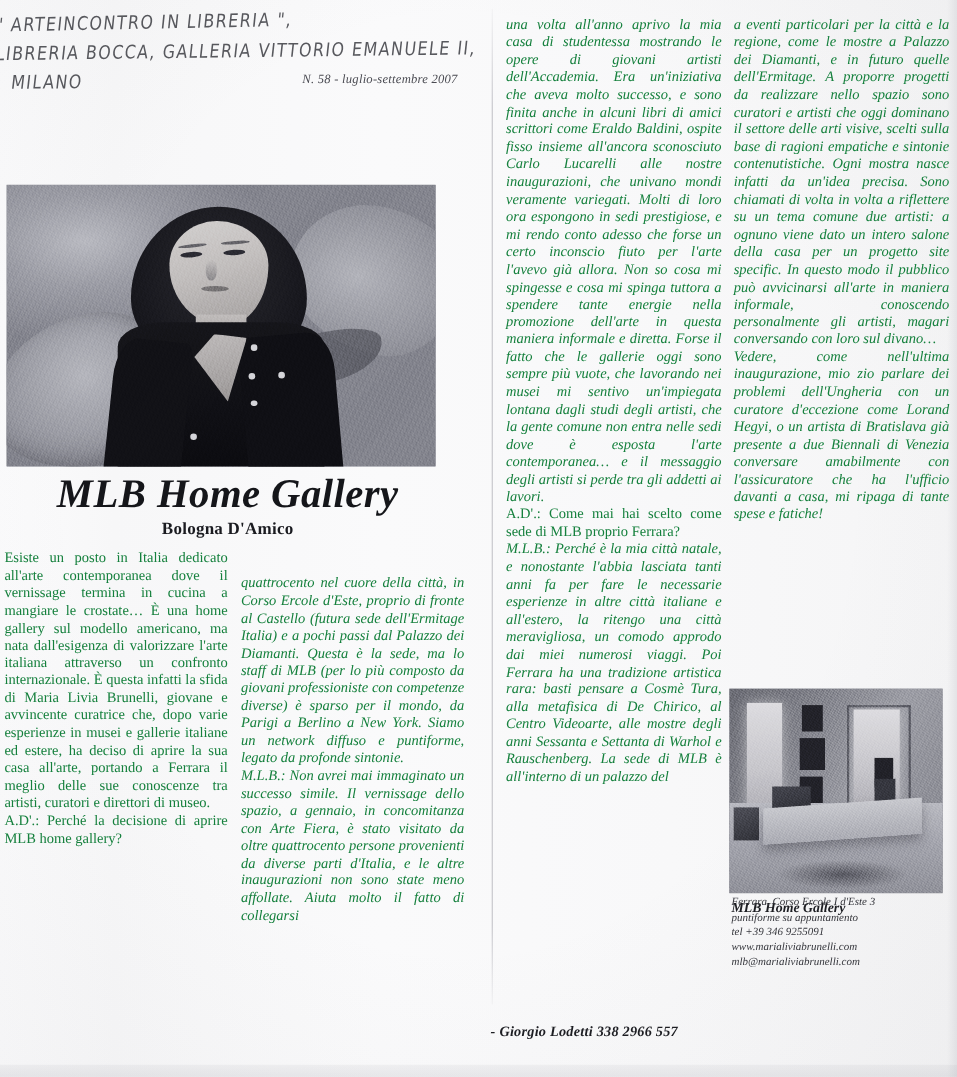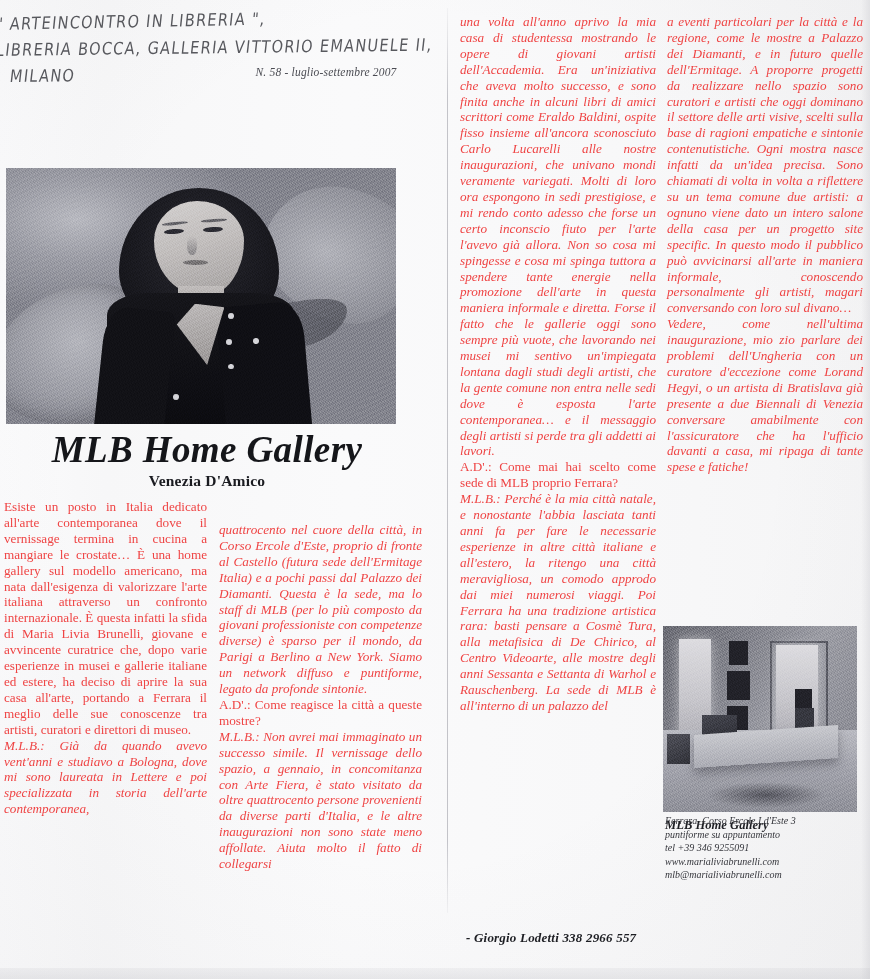--- a/index.html
+++ b/index.html
@@ -48,21 +48,21 @@
     opacity:.82;
   }
   #hand1{left:-4px;top:16px;transform:rotate(-1.1deg) skewX(-7deg) scaleY(1.18);}
   #hand2{left:-4px;top:42px;transform:rotate(-0.7deg) skewX(-7deg) scaleY(1.18);}
   #hand3{left:10px;top:68px;transform:rotate(-0.5deg) skewX(-7deg) scaleY(1.18);}
 
   
   #issue{
     position:absolute;left:236px;top:66px;width:180px;
     font-style:italic;font-size:11.5px;color:#4a4b52;
-    text-align:center;letter-spacing:.2px;
+    text-align:right;letter-spacing:.2px;
   }
 
   
   #photo-portrait{
     position:absolute;left:6px;top:168px;width:390px;height:256px;
     overflow:hidden;
     background:#8d8e96;
   }
   .grain{position:absolute;inset:0;}
   .grain:after{
@@ -162,21 +162,21 @@
   }
   #byline{
     position:absolute;left:0;top:472px;width:414px;text-align:center;
     font-weight:bold;font-size:15.5px;color:#1a1b20;letter-spacing:.2px;
   }
 
   
   .col{
     position:absolute;
     font-size:13.2px;line-height:15.9px;
-    color:#ef4444;
+    color:#15803d;
     text-align:justify;
     text-justify:inter-word;
     hyphens:manual;
   }
   #col1{left:4px;top:499px;width:203px;}
   #col2{left:219px;top:522px;width:203px;}
   #col3{left:460px;top:14px;width:196px;}
   #col4{left:667px;top:14px;width:196px;}
 
   .col p{margin:0;}
@@ -245,21 +245,21 @@
     font-style:italic;font-weight:bold;font-size:12.6px;color:#1d1e23;
   }
   #contact{
     position:absolute;left:665px;top:814px;width:200px;
     font-style:italic;font-size:10px;line-height:13.6px;color:#35363c;
   }
   #contact div{white-space:nowrap;}
 
   
   #credit{
-    position:absolute;left:466px;top:930px;width:330px;
+    position:absolute;left:446px;top:930px;width:330px;
     font-style:italic;font-weight:bold;font-size:13px;color:#1d1e23;
     letter-spacing:.2px;
   }
 </style>
 </head>
 <body>
 
 <div id="scan"></div>
 
 <div class="hand" id="hand1">" ARTEINCONTRO IN LIBRERIA ",</div>
@@ -289,32 +289,31 @@
   <div class="p-btn b1"></div>
   <div class="p-btn b2"></div>
   <div class="p-btn b3"></div>
   <div class="p-btn b4"></div>
   <div class="p-btn b5"></div>
   <div class="grain"></div>
   <div class="tone"></div>
 </div>
 
 <div id="headline">MLB Home Gallery</div>
-<div id="byline">Venezia D'Amico</div>
+<div id="byline">Bologna D'Amico</div>
 
 <div id="rule-mid"></div>
 
 <div class="col" id="col1">
   <p>Esiste un posto in Italia dedicato all'arte contemporanea dove il vernissage termina in cucina a mangiare le crostate… È una home gallery sul modello americano, ma nata dall'esigenza di valorizzare l'arte italiana attraverso un confronto internazionale. È questa infatti la sfida di Maria Livia Brunelli, giovane e avvincente curatrice che, dopo varie esperienze in musei e gallerie italiane ed estere, ha deciso di aprire la sua casa all'arte, portando a Ferrara il meglio delle sue conoscenze tra artisti, curatori e direttori di museo.</p>
-  <p class="it">M.L.B.: Già da quando avevo vent'anni e studiavo a Bologna, dove mi sono laureata in Lettere e poi specializzata in storia dell'arte contemporanea,</p>
+  <p>A.D'.: Perché la decisione di aprire MLB home gallery?</p>
 </div>
 
 <div class="col" id="col2">
   <p class="it">quattrocento nel cuore della città, in Corso Ercole d'Este, proprio di fronte al Castello (futura sede dell'Ermitage Italia) e a pochi passi dal Palazzo dei Diamanti. Questa è la sede, ma lo staff di MLB (per lo più composto da giovani professioniste con competenze diverse) è sparso per il mondo, da Parigi a Berlino a New York. Siamo un network diffuso e puntiforme, legato da profonde sintonie.</p>
-  <p>A.D'.: Come reagisce la città a queste mostre?</p>
   <p class="it">M.L.B.: Non avrei mai immaginato un successo simile. Il vernissage dello spazio, a gennaio, in concomitanza con Arte Fiera, è stato visitato da oltre quattrocento persone provenienti da diverse parti d'Italia, e le altre inaugurazioni non sono state meno affollate. Aiuta molto il fatto di collegarsi</p>
 </div>
 
 <div class="col" id="col3">
   <p class="it">una volta all'anno aprivo la mia casa di studentessa mostrando le opere di giovani artisti dell'Accademia. Era un'iniziativa che aveva molto successo, e sono finita anche in alcuni libri di amici scrittori come Eraldo Baldini, ospite fisso insieme all'ancora sconosciuto Carlo Lucarelli alle nostre inaugurazioni, che univano mondi veramente variegati. Molti di loro ora espongono in sedi prestigiose, e mi rendo conto adesso che forse un certo inconscio fiuto per l'arte l'avevo già allora. Non so cosa mi spingesse e cosa mi spinga tuttora a spendere tante energie nella promozione dell'arte in questa maniera informale e diretta. Forse il fatto che le gallerie oggi sono sempre più vuote, che lavorando nei musei mi sentivo un'impiegata lontana dagli studi degli artisti, che la gente comune non entra nelle sedi dove è esposta l'arte contemporanea… e il messaggio degli artisti si perde tra gli addetti ai lavori.</p>
   <p>A.D'.: Come mai hai scelto come sede di MLB proprio Ferrara?</p>
   <p class="it">M.L.B.: Perché è la mia città natale, e nonostante l'abbia lasciata tanti anni fa per fare le necessarie esperienze in altre città italiane e all'estero, la ritengo una città meravigliosa, un comodo approdo dai miei numerosi viaggi. Poi Ferrara ha una tradizione artistica rara: basti pensare a Cosmè Tura, alla metafisica di De Chirico, al Centro Videoarte, alle mostre degli anni Sessanta e Settanta di Warhol e Rauschenberg. La sede di MLB è all'interno di un palazzo del</p>
 </div>
 
 <div class="col" id="col4">

